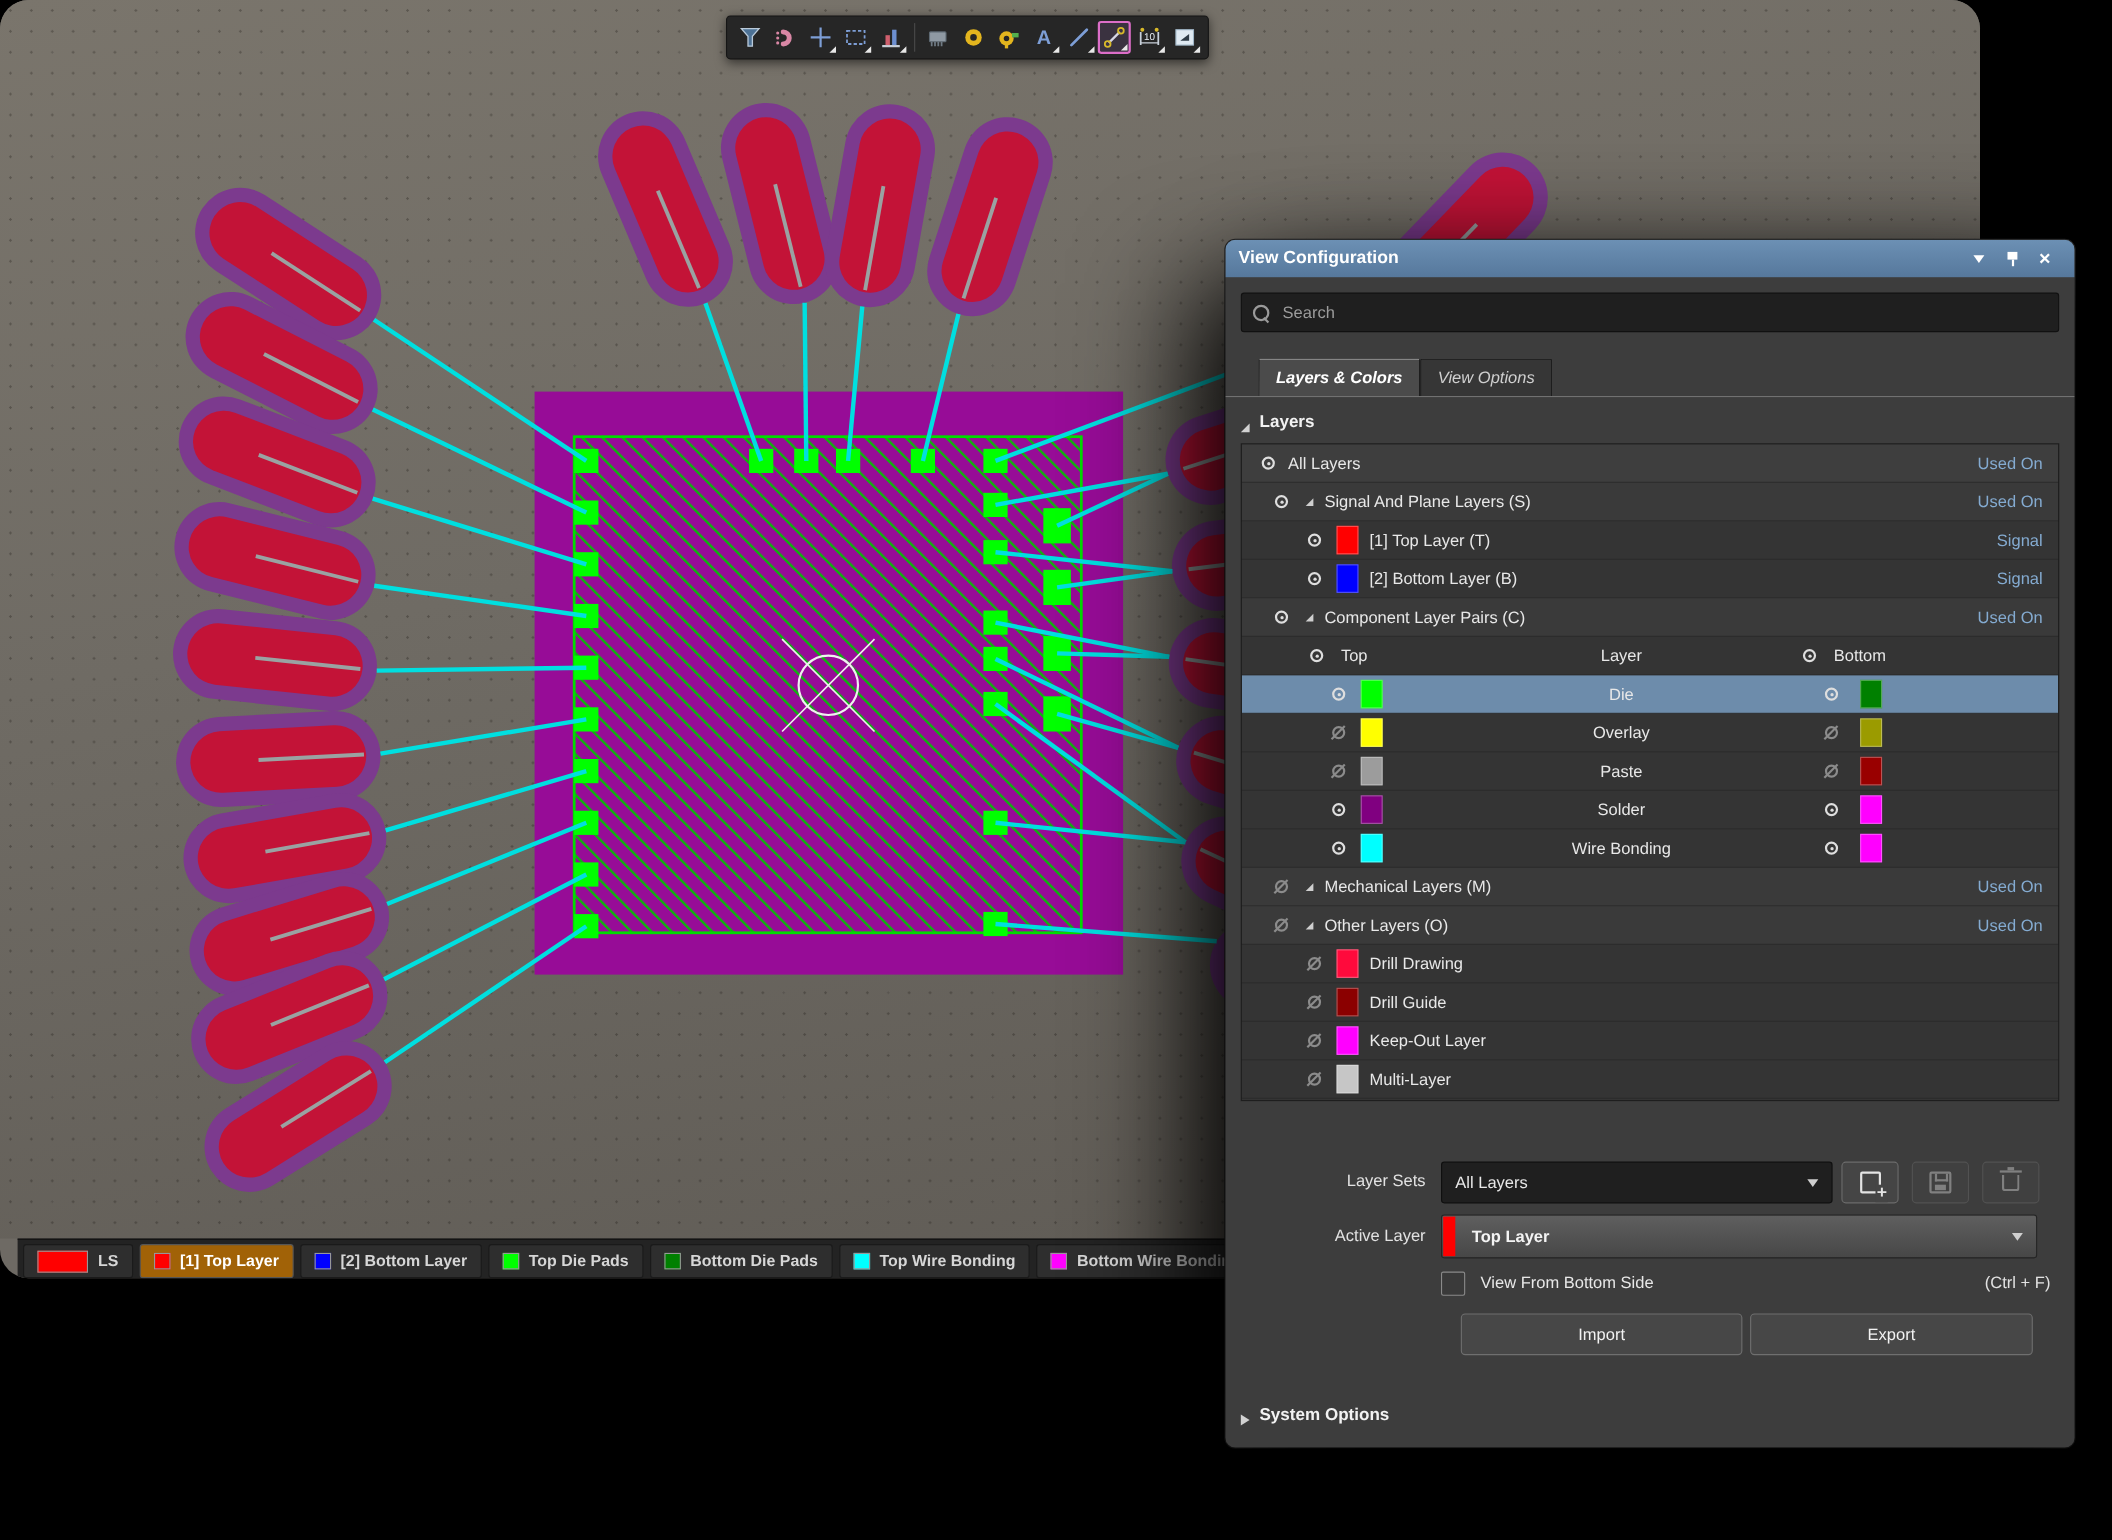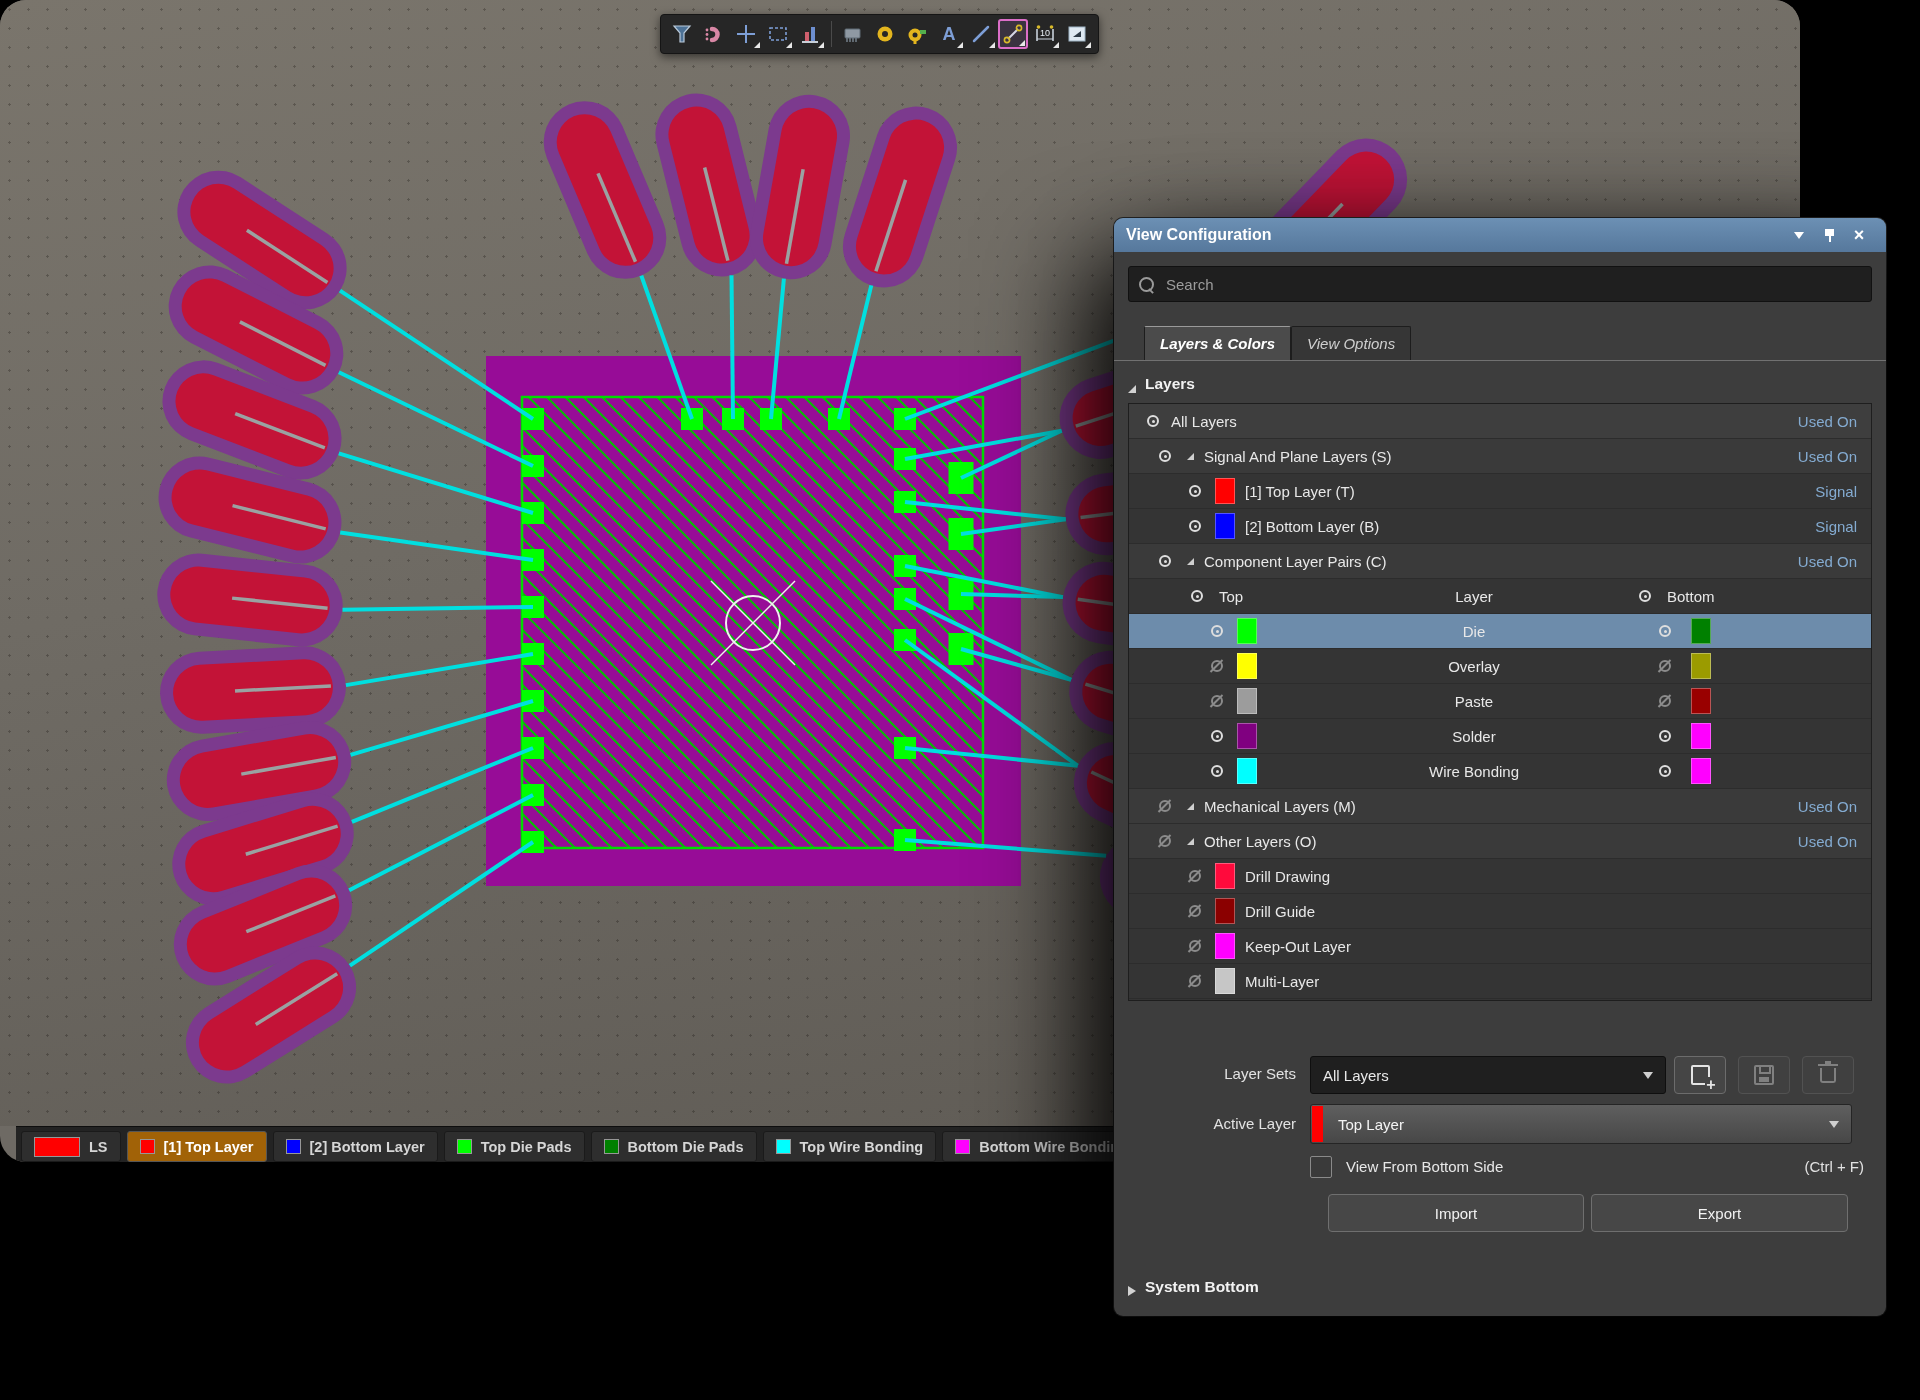--- a/index.html
+++ b/index.html
@@ -121,21 +121,21 @@
   .ic-add::after{content:"+";position:absolute;right:-8px;bottom:-10px;color:#e4e4e4;font-size:16px;
                  font-weight:bold;background:#454545;line-height:1;padding-left:1px;}
   .ic-save{width:16px;height:16px;border:2px solid #d2d2d2;border-radius:2px;position:relative;}
   .ic-save::before{content:"";position:absolute;left:3px;top:0;width:8px;height:5px;border:2px solid #d2d2d2;border-top:none;}
   .ic-save::after{content:"";position:absolute;left:3px;bottom:1px;width:10px;height:5px;background:#d2d2d2;}
   .ic-trash{width:12px;height:13px;border:2px solid #d2d2d2;border-top:none;border-radius:0 0 3px 3px;position:relative;}
   .ic-trash::before{content:"";position:absolute;left:-4px;top:-4px;width:20px;height:2px;background:#d2d2d2;}
   .ic-trash::after{content:"";position:absolute;left:3px;top:-7px;width:6px;height:3px;background:#d2d2d2;}
   .adrop{position:absolute;left:196px;width:542px;height:40px;background:linear-gradient(#5f5f5f,#474747);
          border:1px solid #252525;border-radius:3px;display:flex;align-items:center;gap:14px;
-         padding-right:12px;box-sizing:border-box;color:#f4f4f4;font-weight:normal;overflow:hidden;}
+         padding-right:12px;box-sizing:border-box;color:#f4f4f4;font-weight:bold;overflow:hidden;}
   .adrop .bar{width:11px;align-self:stretch;margin:1px;flex:none;}
   .checkbox{position:absolute;left:196px;top:0;width:22px;height:22px;background:#3a3a3a;
             border:1px solid #8a8a8a;border-radius:2px;box-sizing:border-box;}
   .cblabel{position:absolute;left:232px;top:2px;}
   .shortcut{position:absolute;right:22px;top:2px;color:#e2e2e2;}
   .btn{position:absolute;height:38px;background:#474747;border:1px solid #6f6f6f;border-radius:4px;
        color:#f2f2f2;display:flex;align-items:center;justify-content:center;box-sizing:border-box;}
 </style>
 </head>
 <body>
@@ -619,15 +619,15 @@
   </div>
 
   <div class="ctl" style="top:938px;height:26px;">
     <span class="checkbox"></span>
     <span class="cblabel">View From Bottom Side</span>
     <span class="shortcut">(Ctrl + F)</span>
   </div>
 
   <div class="sechead" style="position:absolute;top:1046px;left:0;margin-left:14px;">
     <span class="tri-r"></span>
-    <span>System Bottom</span>
+    <span>System Options</span>
   </div>
 </div>
 
 </body></html>

